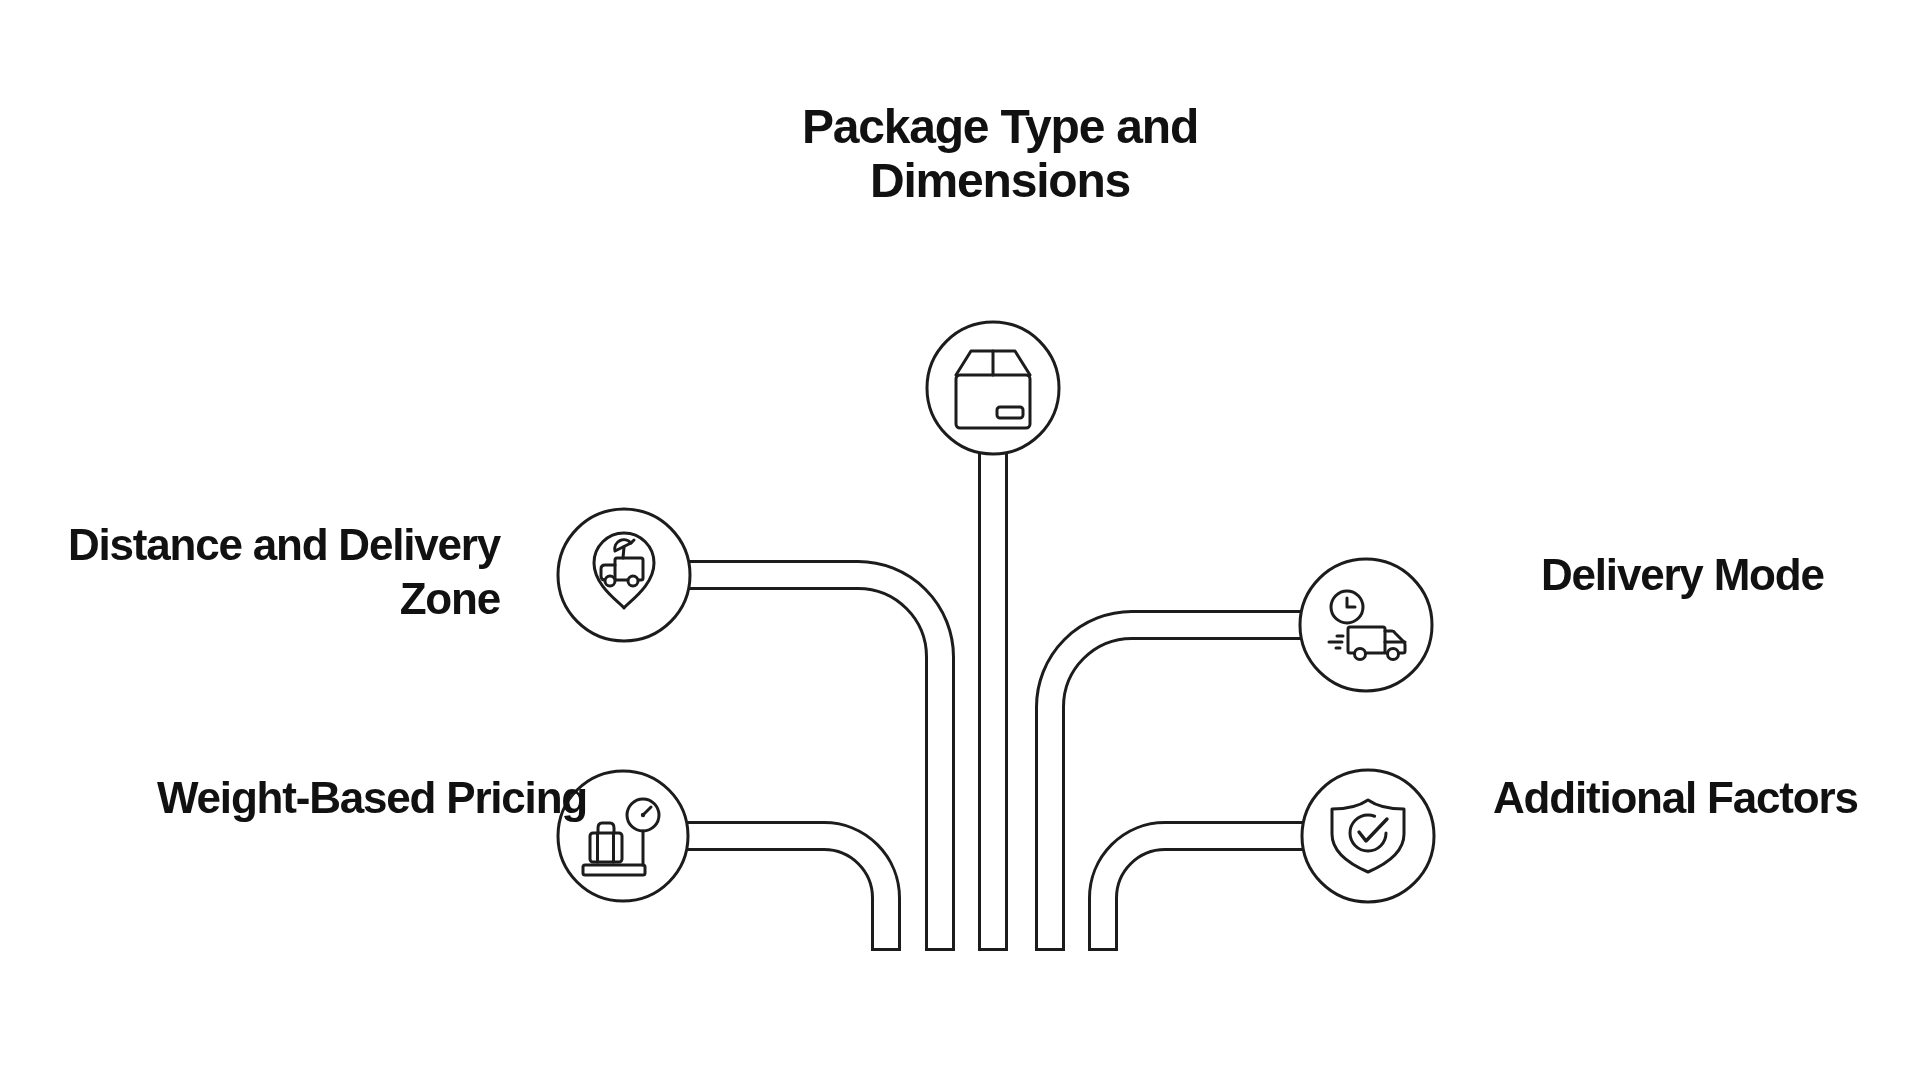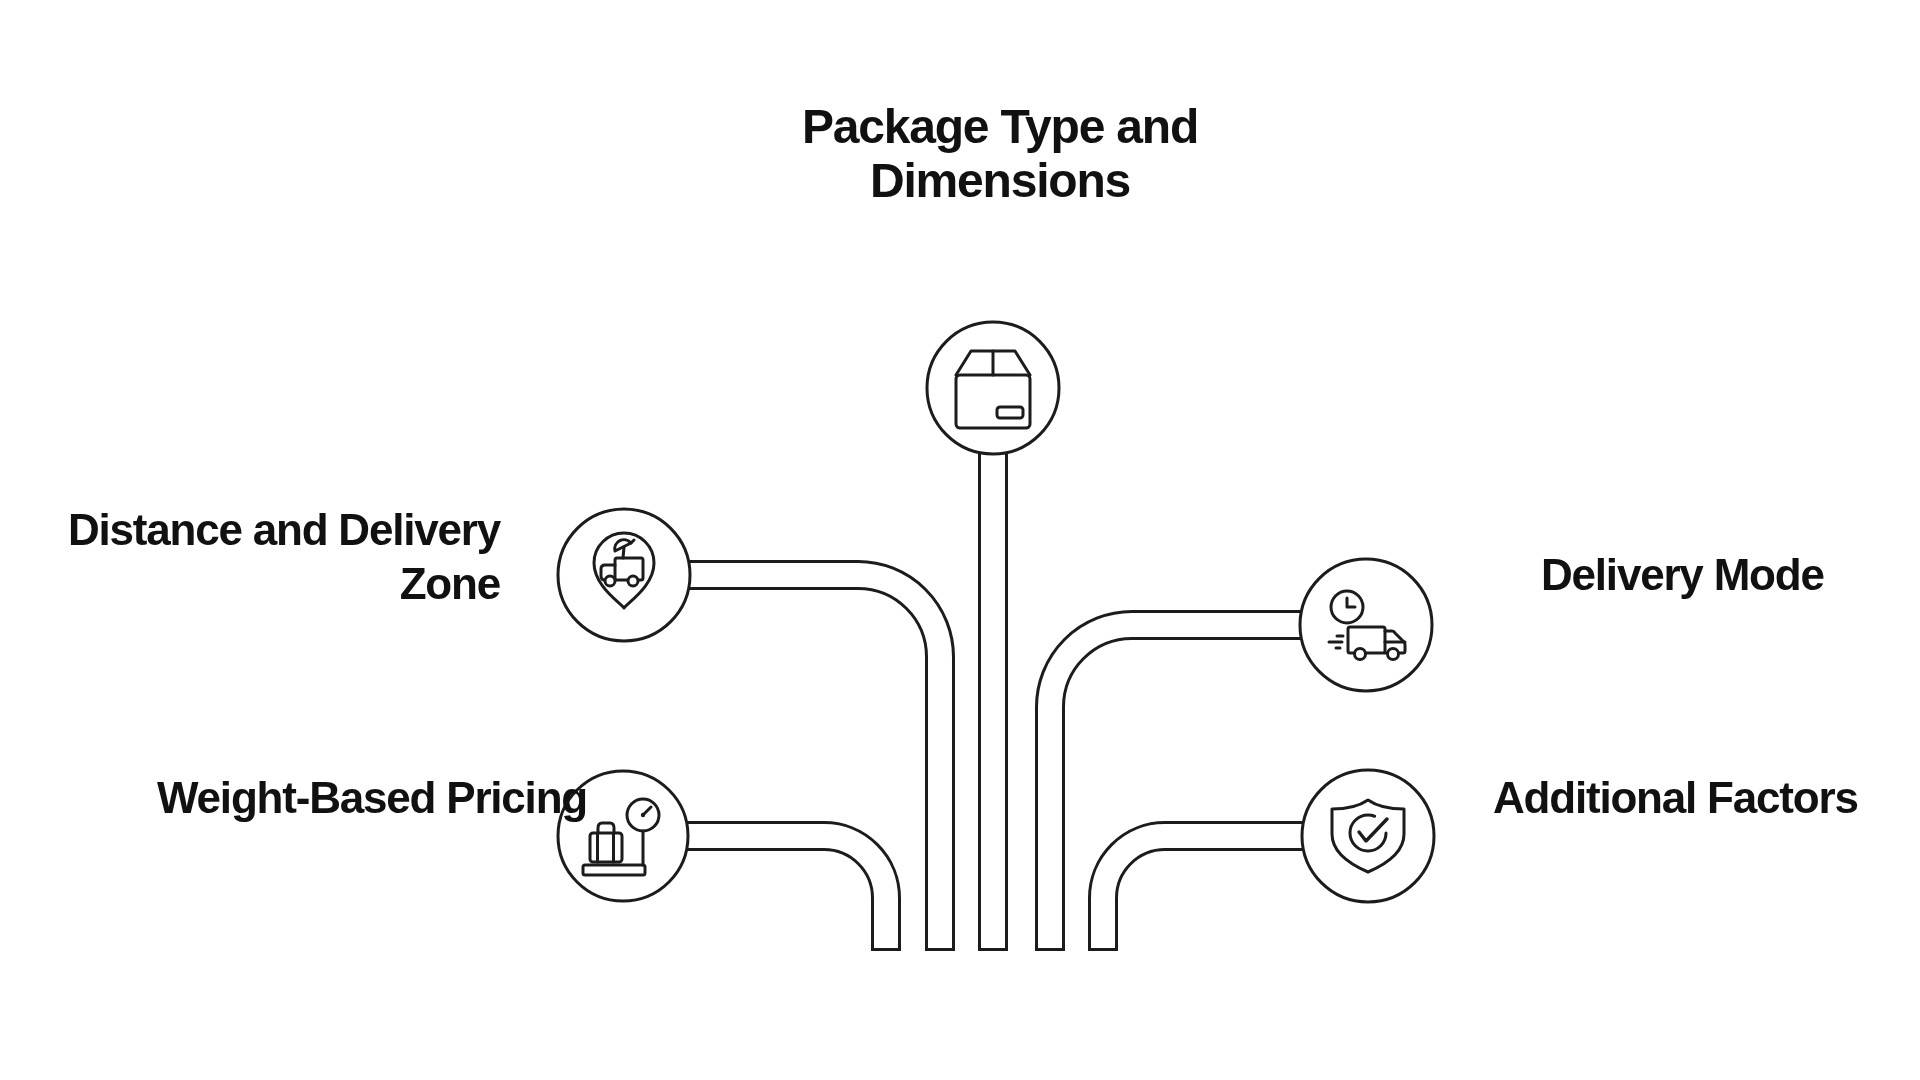--- a/index.html
+++ b/index.html
@@ -17,21 +17,21 @@
   }
   .title{
     font-size:48px;
     line-height:54px;
     top:100px;
     left:1000px;
     transform:translateX(-50%);
     text-align:center;
     width:600px;
   }
-  .lbl-distance{top:503px;right:1420px;text-align:right;}
+  .lbl-distance{top:518px;right:1420px;text-align:right;}
   .lbl-weight{top:771px;right:1333px;text-align:right;}
   .lbl-delivery{top:548px;left:1493px;text-align:left;margin-left:48px;}
   .lbl-additional{top:771px;left:1493px;text-align:center;}
 </style>
 </head>
 <body>
 
 <div class="stage">
 
   <svg class="diagram-svg" width="1920" height="1080" viewBox="0 0 1920 1080">

